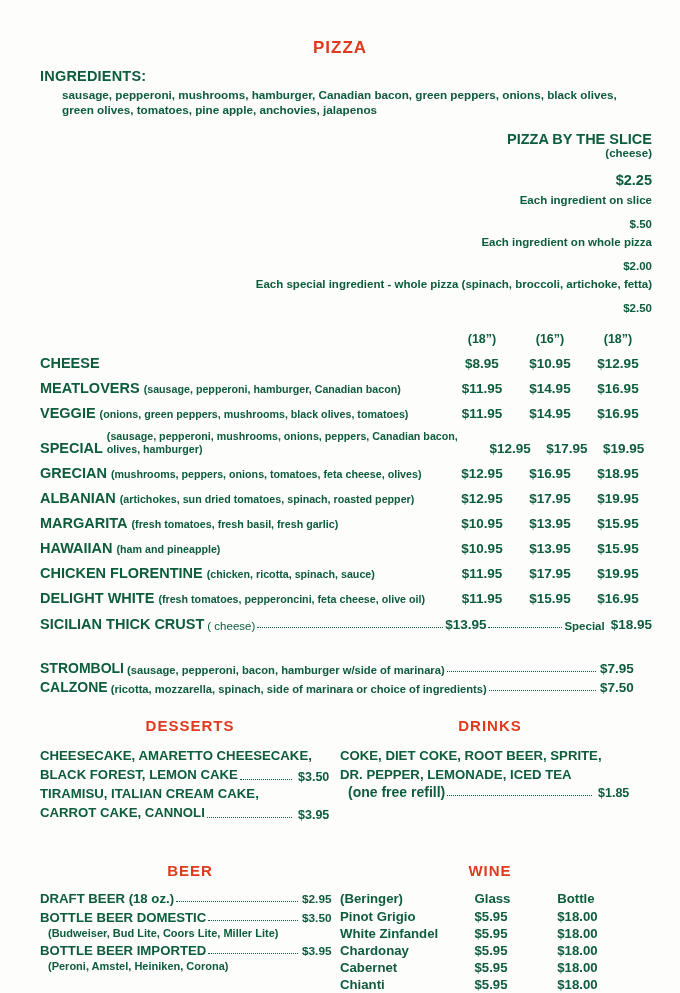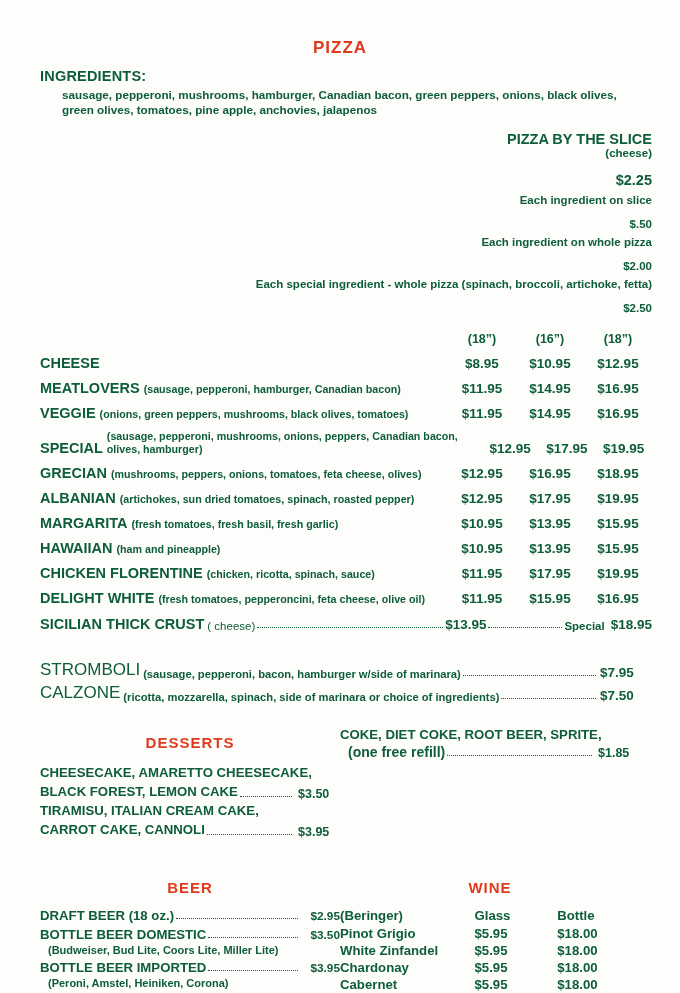--- a/index.html
+++ b/index.html
@@ -145,21 +145,21 @@
   .sicilian-row .sr-special { font-size: 11.5px; font-weight: bold; }
   .sicilian-row .sr-p2 { font-size: 13.5px; font-weight: bold; margin-left: 6px;}
 
   
   .sc-block { margin-top: 28px; }
   .sc-row {
     display: flex;
     align-items: flex-end;
     margin-top: 3px;
   }
-  .sc-name { font-size: 17px; font-weight: normal; white-space: nowrap; }
+  .sc-name { font-size: 14px; font-weight: bold; white-space: nowrap; }
   .sc-desc { font-size: 11.2px; font-weight: bold; margin-left: 3px; white-space: nowrap;}
   .sc-dots {
     flex: 1 1 auto;
     border-bottom: 1.4px dotted #0d5c3c;
     margin: 0 4px 4px 2px;
     height: 9px;
   }
   .sc-price { font-size: 13.5px; font-weight: bold; width: 52px; text-align: left;}
 
   
@@ -170,21 +170,20 @@
   .col-left { width: 300px; }
   .col-right { width: 300px; }
 
   .sub-head {
     text-align: center;
     color: #e03a1e;
     font-weight: bold;
     font-size: 15px;
     letter-spacing: 1px;
     margin-bottom: 12px;
-    margin-top: 9px;
   }
 
   .dessert-line {
     font-size: 13.2px;
     font-weight: bold;
     line-height: 19px;
   }
   .dessert-row {
     display: flex;
     align-items: flex-end;
@@ -218,21 +217,21 @@
     align-items: flex-end;
     margin-top: 4px;
   }
   .beer-name { font-size: 13.2px; font-weight: bold; white-space: nowrap;}
   .beer-dots {
     flex: 1 1 auto;
     border-bottom: 1.4px dotted #0d5c3c;
     margin: 0 4px 4px 2px;
     height: 9px;
   }
-  .beer-price { font-size: 11.8px; font-weight: bold; width: 38px; text-align: right;}
+  .beer-price { font-size: 11.8px; font-weight: bold; width: 38px; text-align: left;}
   .beer-sub {
     font-size: 11px;
     font-weight: bold;
     margin-left: 8px;
     margin-top: 2px;
   }
 
   .wine-table {
     width: 100%;
     border-collapse: collapse;
@@ -429,21 +428,23 @@
         </div>
         <div class="dessert-line">TIRAMISU, ITALIAN CREAM CAKE,</div>
         <div class="dessert-row">
           <span class="dessert-line">CARROT CAKE, CANNOLI</span>
           <span class="d-dots"></span>
           <span class="d-price">$3.95</span>
         </div>
       </div>
 
       <div class="col-right">
+        <div class="sub-head">DRINKS</div>
         <div class="drink-line">COKE, DIET COKE, ROOT BEER, SPRITE,</div>
+        <div class="drink-line">DR. PEPPER, LEMONADE, ICED TEA</div>
         <div class="dessert-row">
           <span class="drink-sub">(one free refill)</span>
           <span class="d-dots"></span>
           <span class="d-price">$1.85</span>
         </div>
       </div>
     </div>
 
     <div class="lower">
       <div class="col-left">

